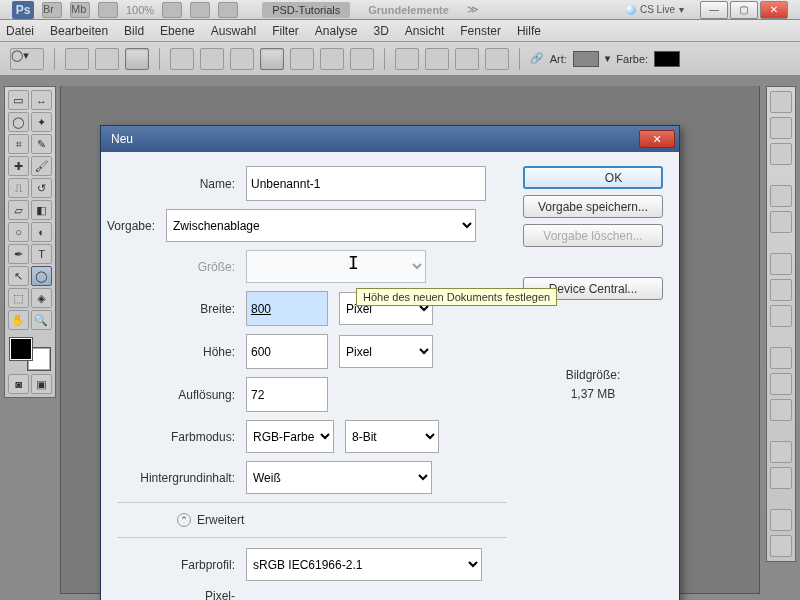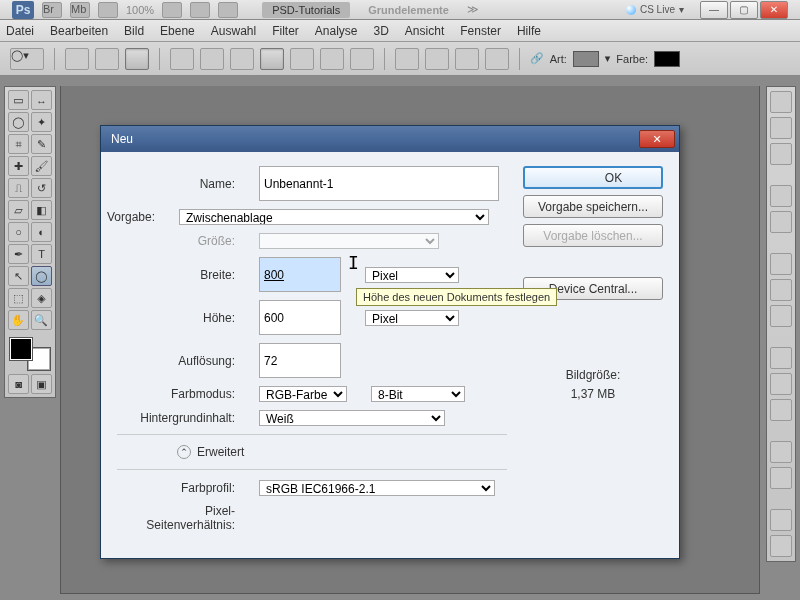--- a/index.html
+++ b/index.html
@@ -49,25 +49,25 @@
 .canvas { position:absolute; left:60px; right:40px; top:86px; bottom:6px; background:#7a7a7a; border:1px solid #555; border-top:none;}
 
 
 .dialog { position:absolute; left:100px; top:125px; width:580px; background:#eef1f5; border:1px solid #1e3a5a; box-shadow:3px 3px 8px rgba(0,0,0,.4);}
 .dlg-titlebar { height:26px; background:linear-gradient(#5a7ba8 0%, #486a9a 50%, #3a5888 100%); display:flex; align-items:center; padding:0 4px 0 10px; color:#fff; font-size:12px;}
 .dlg-titlebar .title { flex:1; }
 .dlg-close { width:36px; height:18px; background:linear-gradient(#e07060,#c83828); border:1px solid #8a2818; border-radius:2px; color:#fff; display:flex; align-items:center; justify-content:center; font-size:11px;}
 
 .dlg-body { display:flex; padding:14px 16px 18px 16px; gap:16px; font-size:12px; color:#333;}
 .dlg-form { flex:1; }
-.form-row { display:flex; align-items:center; margin-bottom:8px; gap:24px;}
+.form-row { display:flex; align-items:center; margin-bottom:8px; gap:11px;}
 .form-row label { width:118px; text-align:right; }
 .form-row.indent label { color:#999; }
 .form-row input[type=text] { height:35px; border:1px solid #aaa; padding:0 4px; font-size:12px; background:#fff;}
-.form-row select { height:16px; border:1px solid #aaa; padding:0 2px; font-size:12px; background:#fff;}
+.form-row select { height:33px; border:1px solid #aaa; padding:0 2px; font-size:12px; background:#fff;}
 .form-row .unit { width:94px;}
 .input-sel { background:#cce4ff !important; }
 .divider { border-top:1px solid #ccc; margin:8px 0 10px 0;}
 .advanced-row { display:flex; align-items:center; gap:6px; margin:4px 0 10px 60px; font-size:12px;}
 .adv-chev { width:14px; height:14px; border:1px solid #999; border-radius:50%; display:flex; align-items:center; justify-content:center; font-size:9px;}
 
 .dlg-side { width:140px; display:flex; flex-direction:column; gap:6px; align-items:stretch;}
 .dlg-btn { height:23px; border:1px solid #888; border-radius:3px; background:linear-gradient(#fdfdfd,#e4e4e4); font-size:12px; display:flex; align-items:center; justify-content:center; cursor:default;}
 .dlg-btn.primary { border:2px solid #3a88c8; background:linear-gradient(#f8fbff,#d8e8f8);padding-left:41px;}
 .dlg-btn.disabled { color:#aaa; }

